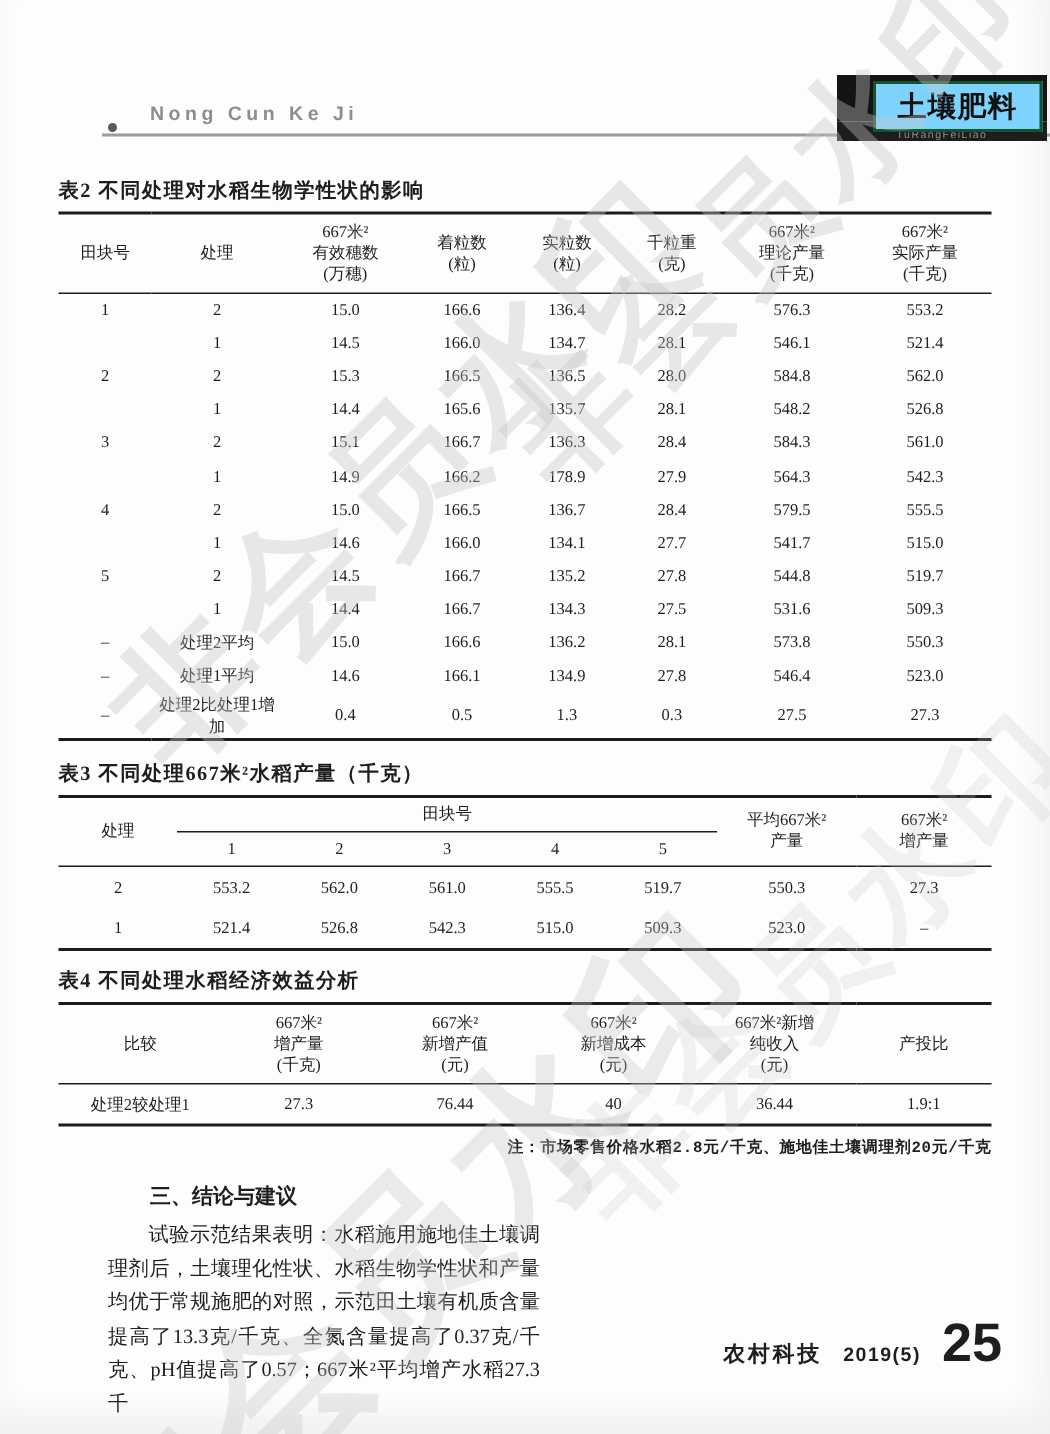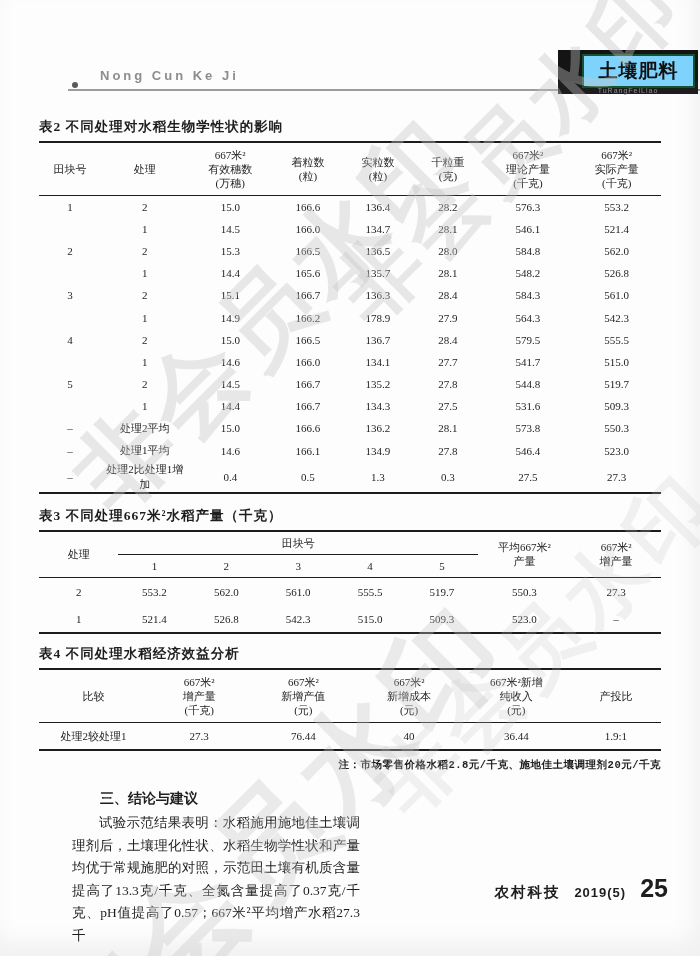--- a/index.html
+++ b/index.html
@@ -52,21 +52,21 @@
   .col { width:288px; font-size:13.5px; line-height:22.5px; text-align:justify; }
   .sec-heading { font-weight:700; font-size:14px; text-indent:2em; margin-bottom:2px; }
   .col p { text-indent:2em; }
   .col.right p { text-indent:0; }
 
   
   .footer { position:absolute; right:32px; top:874px; display:flex; align-items:baseline; gap:14px;
             font-family:"Liberation Sans","DejaVu Sans",sans-serif; font-weight:700; }
   .f-journal { font-size:14.5px; letter-spacing:2px; }
   .f-issue { font-size:13px; letter-spacing:1px; }
-  .f-page { font-size:25px; letter-spacing:0; }
+  .f-page { font-size:36px; letter-spacing:0; }
 </style>
 </head>
 <body>
 
 <div class="page">
 
   <div class="watermark wm1">非会员水印</div>
   <div class="watermark wm2">非会员水印</div>
   <div class="watermark wm3">非会员水印</div>
   <div class="watermark wm4">非会员水印</div>

